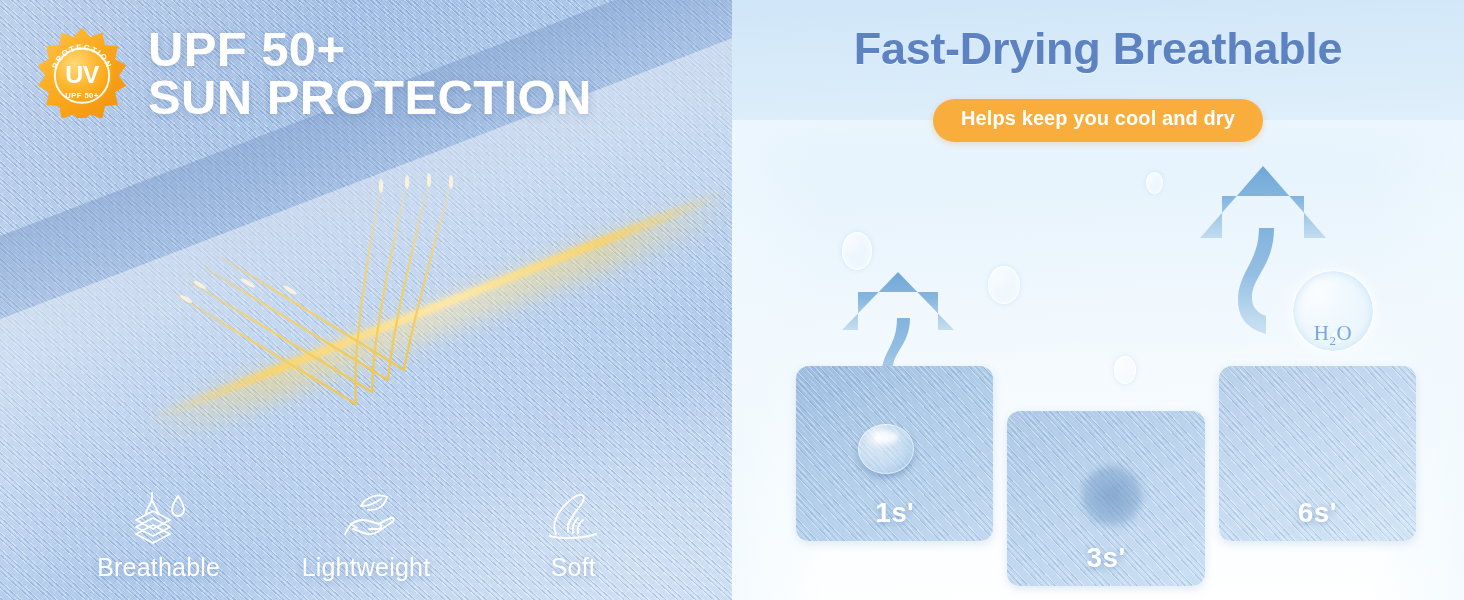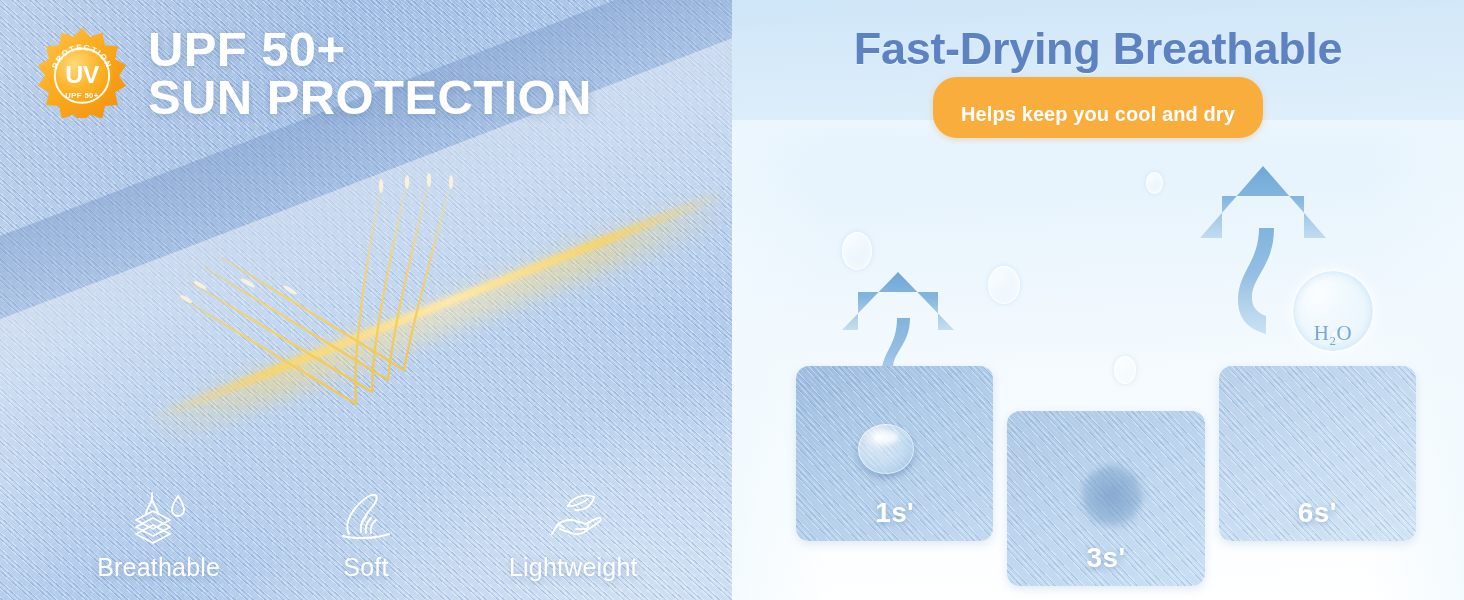--- a/index.html
+++ b/index.html
@@ -89,23 +89,23 @@
       linear-gradient(180deg, rgba(235,246,254,.98) 0%, rgba(235,246,254,.55) 9%, rgba(235,246,254,0) 26%),
       linear-gradient(90deg, rgba(240,249,254,.75) 0%, rgba(240,249,254,0) 13%, rgba(240,249,254,0) 87%, rgba(240,249,254,.75) 100%);
     pointer-events:none;
   }
   .right-head { position:absolute; left:0; right:0; top:26px; text-align:center; z-index:6; }
   .title-right {
     color:#5c82c2; font-size:45px; font-weight:700; letter-spacing:-.3px;
     line-height:1; text-shadow:0 1px 1px rgba(255,255,255,.55);
   }
   .pill {
-    display:inline-block; margin-top:6px; background:#f9ad3d; color:#ffffff;
+    display:inline-block; margin-top:28px; background:#f9ad3d; color:#ffffff;
     font-size:20px; font-weight:700; letter-spacing:.1px;
-    padding:26px 28px 12px; border-radius:24px;
+    padding:8px 28px 12px; border-radius:24px;
     box-shadow:0 2px 6px rgba(218,150,40,.28);
   }
 
   .arrows { position:absolute; inset:0; z-index:4; pointer-events:none; }
   .bubbles { position:absolute; inset:0; z-index:5; pointer-events:none; }
   .bubble {
     position:absolute; border-radius:50%;
     border:1.6px solid rgba(255,255,255,.95);
     background:radial-gradient(circle at 32% 28%, rgba(255,255,255,.55) 0%, rgba(255,255,255,.10) 45%, rgba(214,236,250,.22) 100%);
     box-shadow:0 0 8px rgba(255,255,255,.75) inset, 0 0 5px rgba(170,210,240,.45);
@@ -257,43 +257,43 @@
             <path d="M24,3 L24,12"></path>
             <path d="M50,6 C50,6 44,15 44,20 a6,6 0 0 0 12,0 C56,15 50,6 50,6 Z"></path>
           </svg>
         </div>
         <div class="flabel">Breathable</div>
       </div>
 
       <div class="feature">
         <div class="ficon">
           <svg width="62" height="54" viewBox="0 0 62 54" fill="none" stroke="#ffffff" stroke-width="1.9" stroke-linecap="round" stroke-linejoin="round">
+            <path d="M26,16 C30,7 44,3 52,7 C50,16 42,21 33,20"></path>
+            <path d="M26,16 C33,17 40,13 46,9"></path>
+            <path d="M10,44 L16,34 L22,38"></path>
+            <path d="M16,34 C22,30 28,29 34,31 L44,34 C47,35 47,38 44,39 L34,39"></path>
+            <path d="M44,34 C49,31 53,29 56,28 C59,27 60,30 57,32 L44,41 C40,44 34,45 29,43 L18,39"></path>
+          </svg>
+        </div>
+        <div class="flabel">Lightweight</div>
+      </div>
+
+      <div class="feature">
+        <div class="ficon">
+          <svg width="62" height="54" viewBox="0 0 62 54" fill="none" stroke="#ffffff" stroke-width="1.9" stroke-linecap="round" stroke-linejoin="round">
             <path d="M8,46 C18,49 40,49 54,44"></path>
             <path d="M14,44 C10,36 13,25 24,14 C30,8 36,4 40,5 C43,6 42,11 38,16 C33,22 28,29 26,35"></path>
             <path d="M26,42 C25,36 27,31 31,27"></path>
             <path d="M31,43 C30,37 32,32 36,28"></path>
             <path d="M36,43 C35,38 37,33 41,30"></path>
           </svg>
         </div>
         <div class="flabel">Soft</div>
       </div>
 
-      <div class="feature">
-        <div class="ficon">
-          <svg width="62" height="54" viewBox="0 0 62 54" fill="none" stroke="#ffffff" stroke-width="1.9" stroke-linecap="round" stroke-linejoin="round">
-            <path d="M26,16 C30,7 44,3 52,7 C50,16 42,21 33,20"></path>
-            <path d="M26,16 C33,17 40,13 46,9"></path>
-            <path d="M10,44 L16,34 L22,38"></path>
-            <path d="M16,34 C22,30 28,29 34,31 L44,34 C47,35 47,38 44,39 L34,39"></path>
-            <path d="M44,34 C49,31 53,29 56,28 C59,27 60,30 57,32 L44,41 C40,44 34,45 29,43 L18,39"></path>
-          </svg>
-        </div>
-        <div class="flabel">Lightweight</div>
-      </div>
-
     </div>
   </section>
 
   <section class="panel-right">
 
     <div class="mesh-wrap">
 
       <div class="mesh-fade"></div>
     </div>
 

